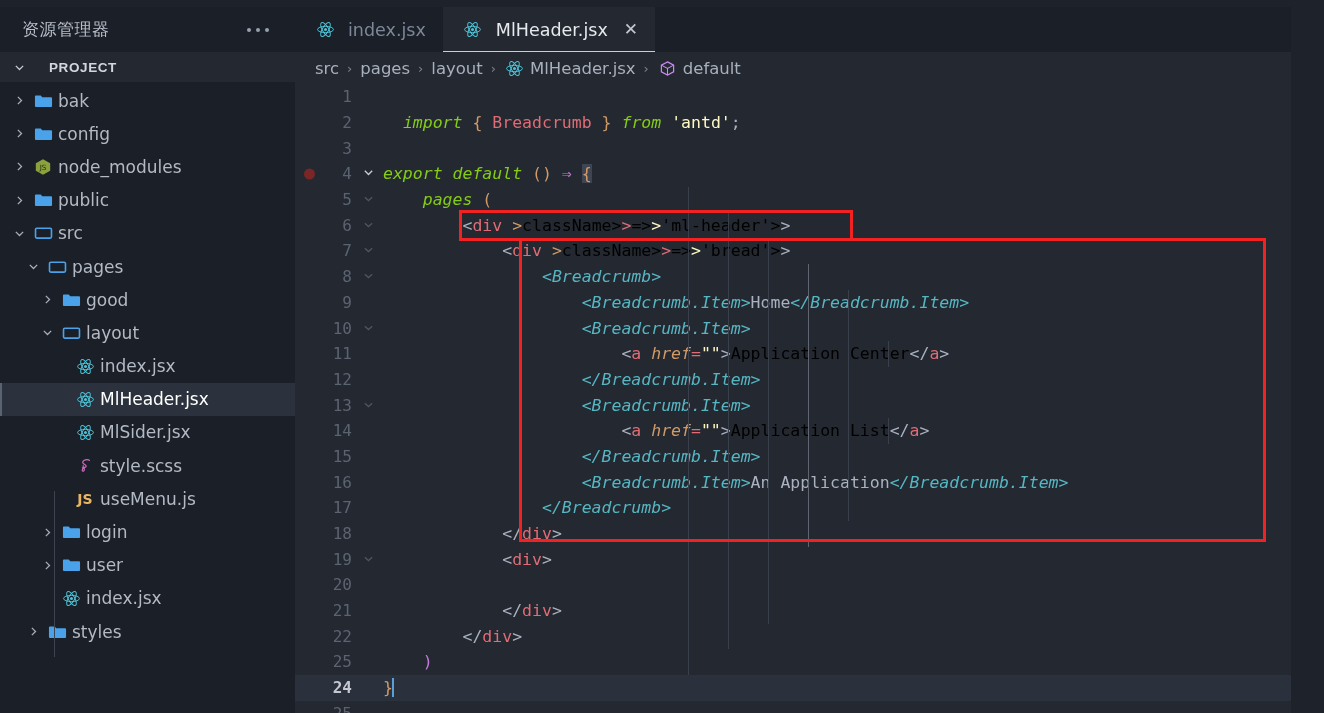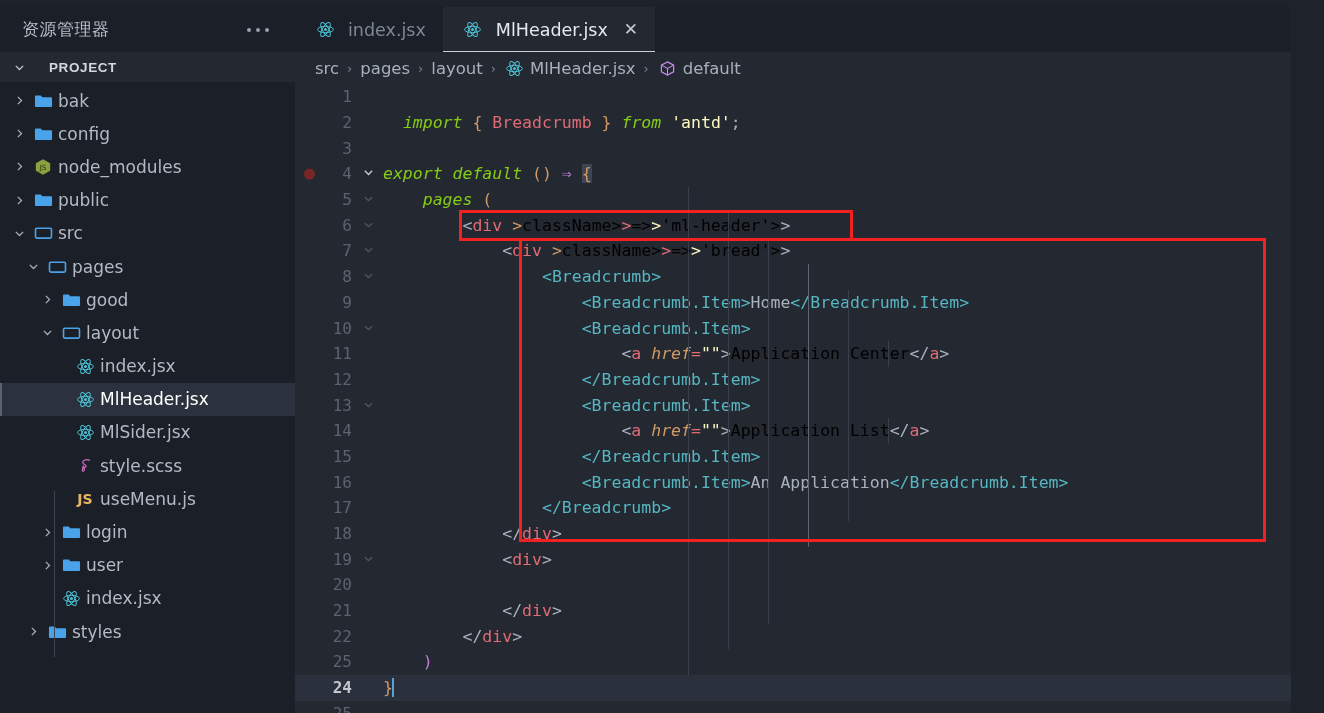--- a/index.html
+++ b/index.html
@@ -124,21 +124,21 @@
   
   .kw   { color: #84cc16; font-style: italic; }   
   .br   { color: #d19a66; }                        
   .cls  { color: #e06c75; }                        
   .str  { color: #fef9c3; }                        
   .pun  { color: #abb2bf; }                        
   .tag  { color: #e06c75; }                        
   .tagb { color: #abb2bf; }                        
   .attr { color: #d19a66; font-style: italic; }    
   .eq   { color: #e06c75; }                        
-  .comp { color: #56b6c2; }    
+  .comp { color: #56b6c2; font-style: italic; }    
   .txt  { color: #abb2bf; }                        
   .arrow{ color: #c678dd; }
   .pink { color: #c678dd; }
   .sel-hl { background: #3e4451; }
   .caret {
     display: inline-block; width: 2px; height: 19px; background: #5a9fd6;
     vertical-align: -4px; margin-left: -1px;
   }
 
   

